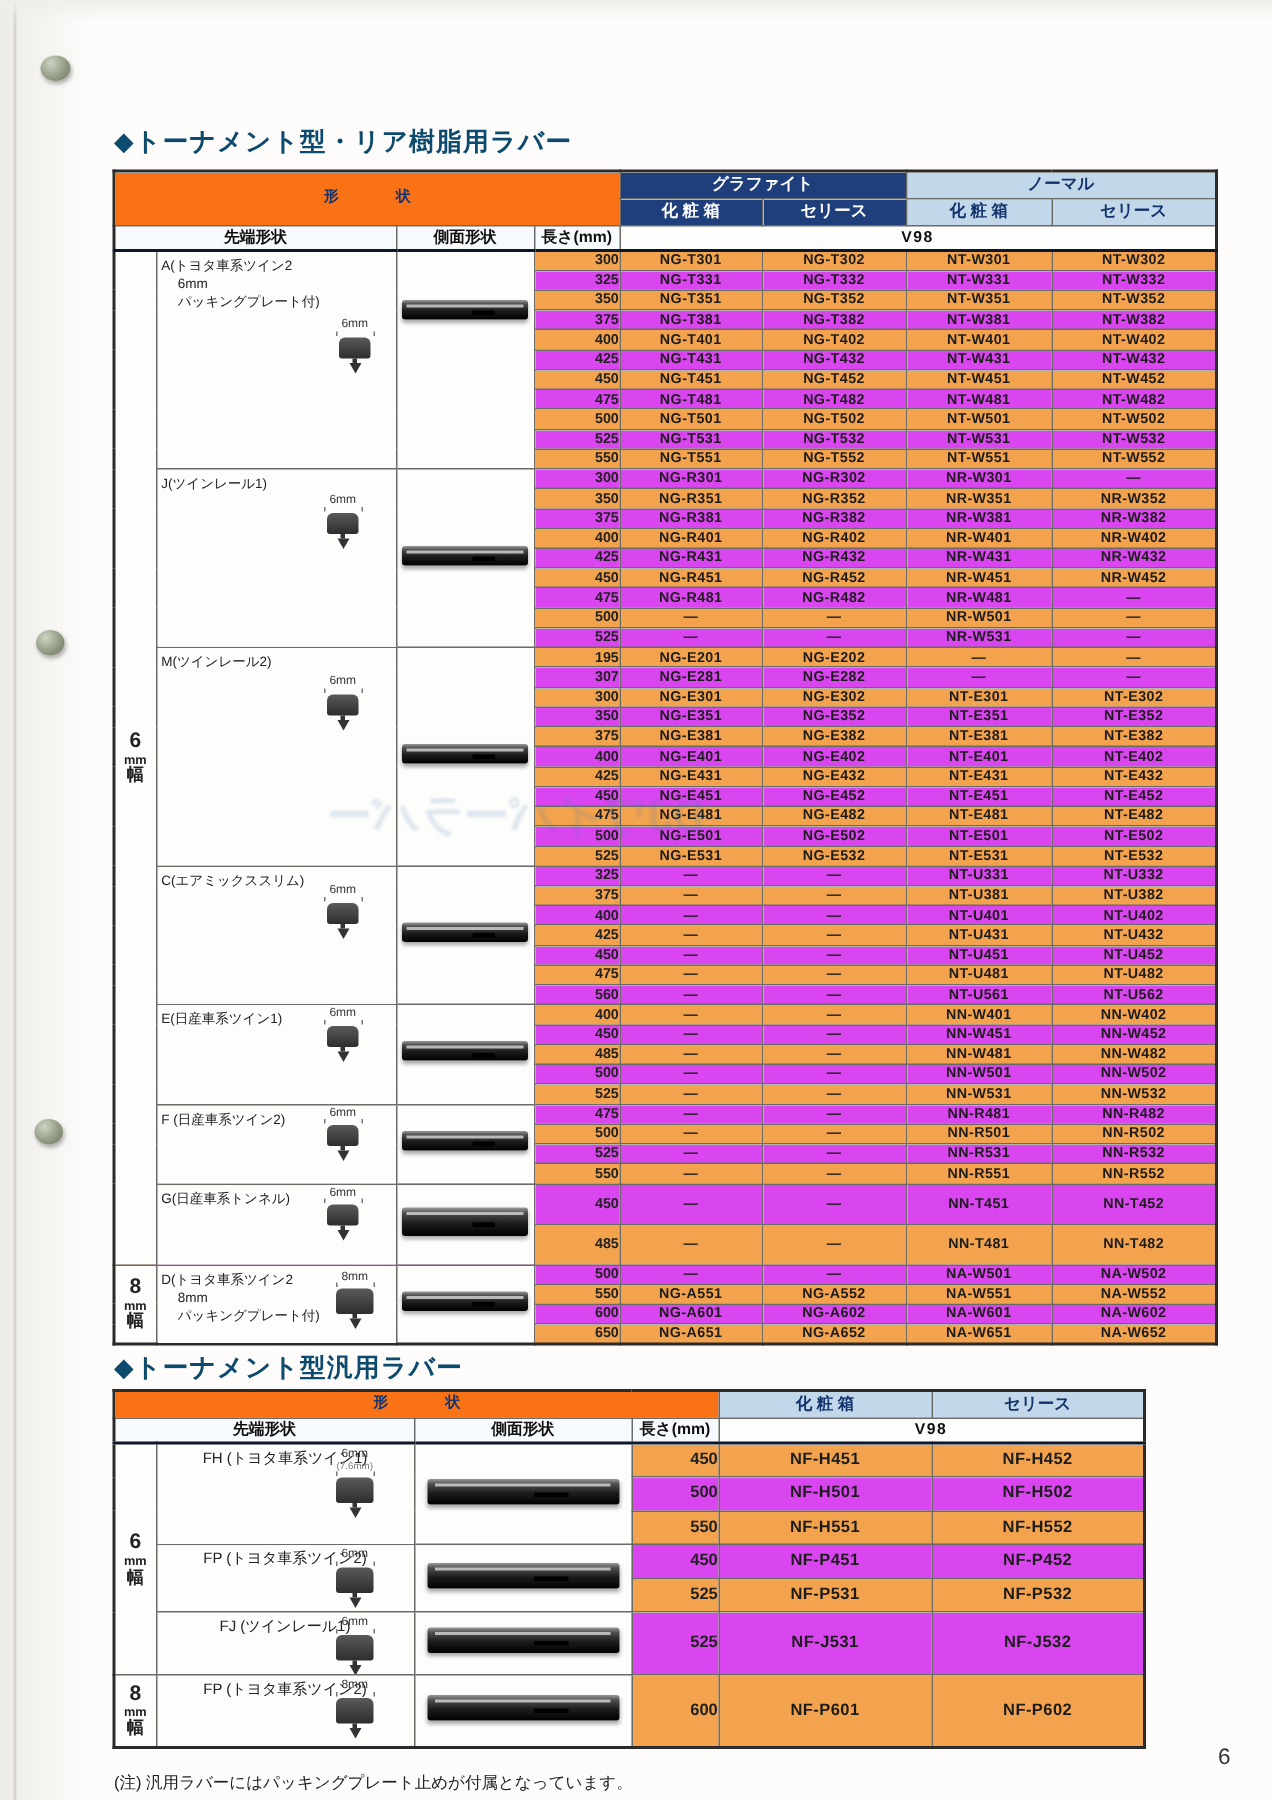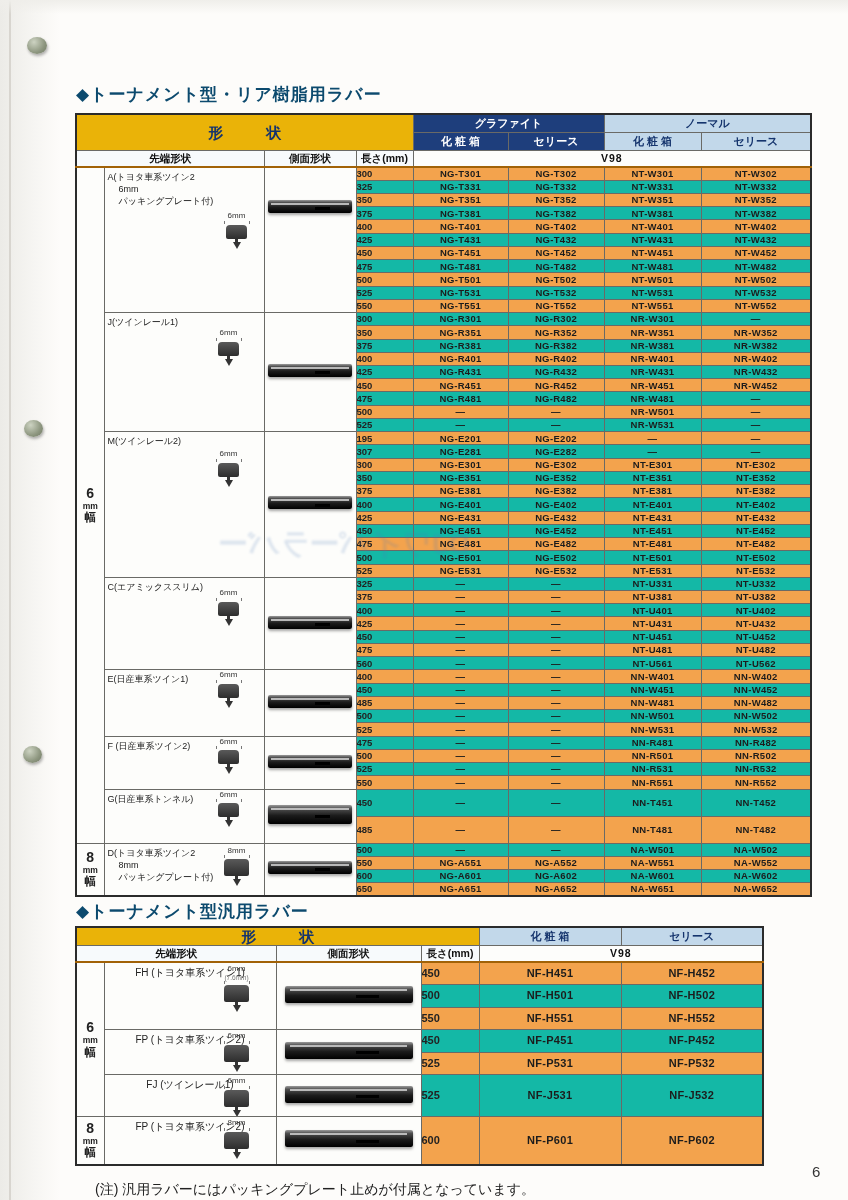--- a/index.html
+++ b/index.html
@@ -20,35 +20,35 @@
     color:#ffffff;display:flex;align-items:center;justify-content:center;
     font-size:29px;font-weight:bold;letter-spacing:2px;}
   .sec-title{position:absolute;left:76px;color:#0c4a6e;font-weight:bold;font-size:17px;letter-spacing:1px;}
   .sec1{top:83px;} .sec2{top:900px;}
 
   table{border-collapse:collapse;table-layout:fixed;position:absolute;background:#fdfdfb;}
   td{padding:0;line-height:1;border:1px solid #6a6a66;overflow:hidden;white-space:nowrap;}
   .t1{left:75px;top:113px;width:735px;border:2px solid #2b2b2b;}
   .t2{left:75px;top:926px;width:687px;border:2px solid #2b2b2b;}
   thead td{text-align:center;vertical-align:middle;}
-  .hd-shape{background:#eab308;color:#15346d;font-weight:bold;font-size:15px;letter-spacing:14px;text-indent:14px;}
+  .hd-shape{background:#f97316;color:#15346d;font-weight:bold;font-size:10px;letter-spacing:14px;text-indent:14px;}
   .hd-navy{background:#1e3e7c;color:#ffffff;font-weight:bold;font-size:11px;}
   .hd-lt{background:#c2d8ea;color:#15346d;font-weight:bold;font-size:11px;}
   .hd-sub{background:#f7fafc;color:#101010;font-weight:bold;font-size:10.5px;}
   .hd-model{background:#fdfdfb;color:#101010;font-weight:bold;font-size:10.5px;letter-spacing:1px;}
   .t1 thead tr:nth-child(1),.t2 thead tr:nth-child(1){height:18px;}
   .t1 thead tr:nth-child(2){height:18px;}
   .t1 thead tr:nth-child(3),.t2 thead tr:nth-child(2){height:17px;}
-  .t1 thead tr:last-child td,.t2 thead tr:last-child td{border-bottom:2px solid #a16207;}
+  .t1 thead tr:last-child td,.t2 thead tr:last-child td{border-bottom:2px solid #0f172a;}
 
   .t1 tbody tr{height:13.24px;} .t1 tbody tr.g-G{height:27px;}
   .t2 tbody tr{height:22.5px;} .t2 tbody tr.g-FJ{height:42px;} .t2 tbody tr.g-FP8{height:48px;}
-  tr.orange{background:#f3a34d;} tr.cream{background:#14b8a6;}
+  tr.orange{background:#f3a34d;} tr.cream{background:#d946ef;}
   tr.gfirst td{border-top:1.5px solid #333;}
-  .len{text-align:left;font-size:9.5px;font-weight:600;color:#222;}
+  .len{text-align:right;font-size:9.5px;font-weight:600;color:#222;}
   .part{text-align:center;font-size:9.5px;font-weight:600;color:#1c1c1c;letter-spacing:.3px;}
   .t2 .len,.t2 .part{font-size:11px;}
   .wcell{background:#fdfdfb;text-align:center;vertical-align:middle;font-weight:bold;color:#222;}
   .wcell div{line-height:1.12;}
   .wl0{font-size:14px;} .wl1{font-size:8.5px;} .wl2{font-size:11.5px;}
   .gcell{position:relative;background:#fdfdfb;vertical-align:top;text-align:left;padding:3px 3px;margin-left:40px;}
   .glabel{color:#222;}
   .t1 .glab-line{font-size:9px;line-height:1.35;}
   .t2 .glab-line{font-size:10px;line-height:1.3;text-align:center;}
   .glab-line:nth-child(n+2){padding-left:11px;}
@@ -72,21 +72,21 @@
   .tip-arrow{width:0;height:0;border-left:4px solid transparent;border-right:4px solid transparent;border-top:7px solid #333;}
   .tip.big .tip-head,.t2 .tip-head{width:25px;height:17px;}
   .lab-A .tip{top:44px;right:14px;} .lab-D .tip{top:3px;right:14px;}
   .lab-J .tip{top:16px;right:22px;} .lab-M .tip{top:18px;right:22px;}
   .lab-C .tip{top:11px;right:22px;}
   .lab-E .tip,.lab-F .tip,.lab-G .tip{top:1px;right:22px;}
   .t2 .tip{right:26px;top:2px;}
 
   .watermark{position:absolute;left:218px;top:524px;font-size:30px;font-weight:bold;color:#4d79b5;
     opacity:.18;filter:blur(1.2px);transform:scaleX(-1);white-space:nowrap;pointer-events:none;}
-  .note{position:absolute;left:76px;top:1181px;font-size:14px;color:#222;margin-left:19px;}
+  .note{position:absolute;left:76px;top:1181px;font-size:11px;color:#222;}
   .pagenum{position:absolute;left:812px;top:1163px;font-size:15px;color:#333;}
 </style>
 </head>
 <body>
 
 <div class="sheet">
   <div class="paper-edge"></div>
   <div class="hole hole1"></div>
   <div class="hole hole2"></div>
   <div class="hole hole3"></div>

